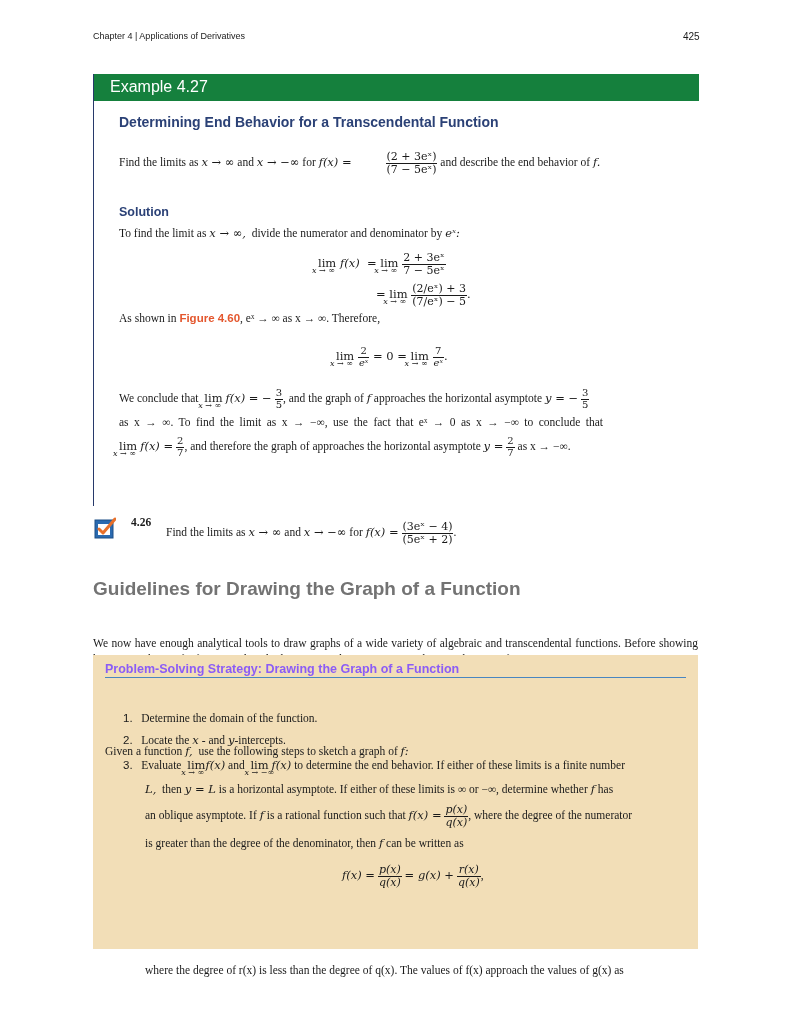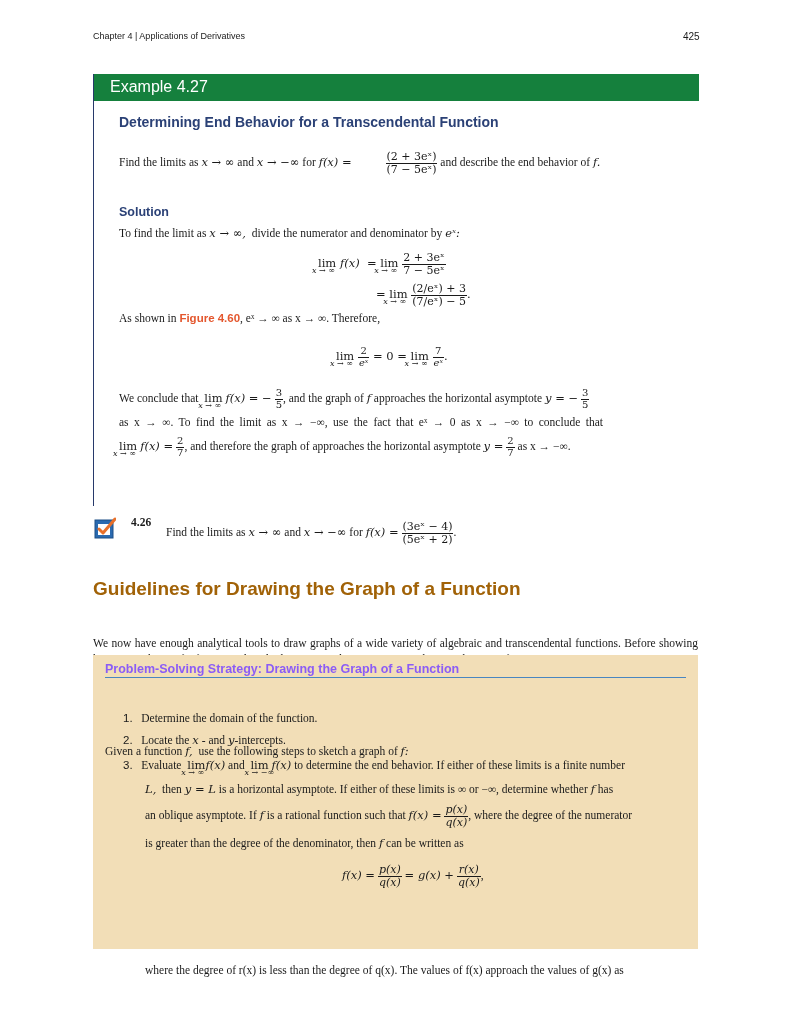--- a/index.html
+++ b/index.html
@@ -23,21 +23,21 @@
   .frac > span { display: block; padding: 0 1px; }
   .frac > span.num { border-bottom: 1px solid #1a1a1a; }
   .lim { display: inline-block; position: relative; vertical-align: baseline; }
   .lim .sub { position: absolute; left: -6px; top: 10px; font-size: 8px; white-space: nowrap; font-style: italic; }
 
   .fig-link { color: #e4572e; font-family: "Liberation Sans", sans-serif; font-weight: bold; }
 
   #checkpoint-icon { left: 94px; top: 517px; width: 22px; height: 22px; }
   #checkpoint-number { left: 131px; top: 516px; font-size: 11.5px; font-weight: bold; }
 
-  #guidelines-heading { left: 93px; top: 578px; font-size: 19px; font-weight: bold; color: #a16207; font-family: "Liberation Sans", sans-serif; }
+  #guidelines-heading { left: 93px; top: 578px; font-size: 19px; font-weight: bold; color: #737373; font-family: "Liberation Sans", sans-serif; }
   #guidelines-para { left: 93px; top: 607px; width: 605px; font-size: 11.5px; line-height: 16px; text-align: justify; margin-top: 28px; }
 
   #strategy-box { left: 93px; top: 655px; width: 605px; height: 294px; background: #f2deb7; }
   #strategy-title { left: 105px; top: 662px; width: 581px; font-size: 12.5px; font-weight: bold; color: #8b5cf6; font-family: "Liberation Sans", sans-serif; border-bottom: 1px solid #4a86c0; padding-bottom: 1px; }
   .step-num { font-family: "Liberation Sans", sans-serif; font-size: 11.5px; }
 </style>
 </head>
 <body>
 
 <div id="running-head" class="abs">Chapter 4 | Applications of Derivatives</div>

